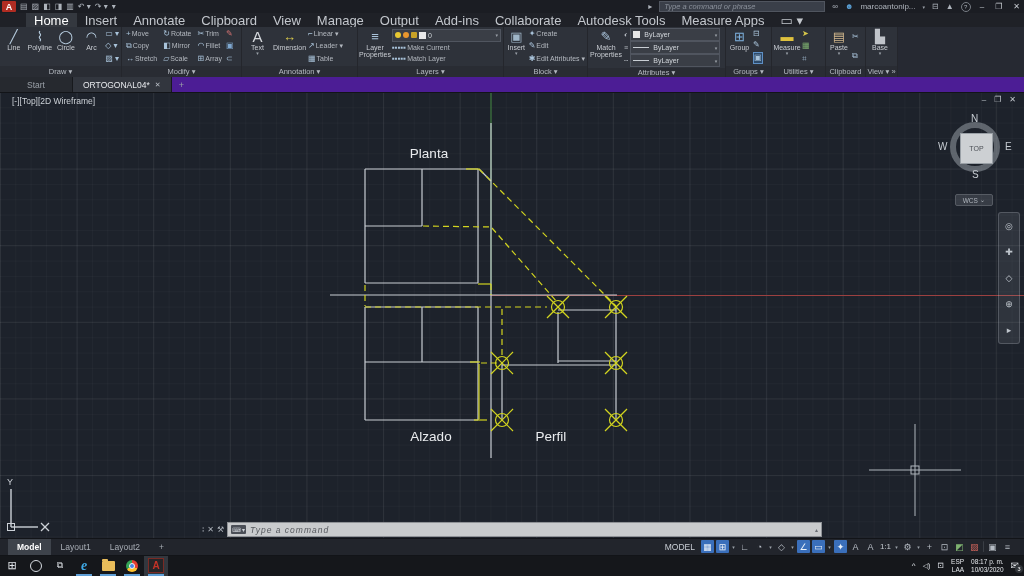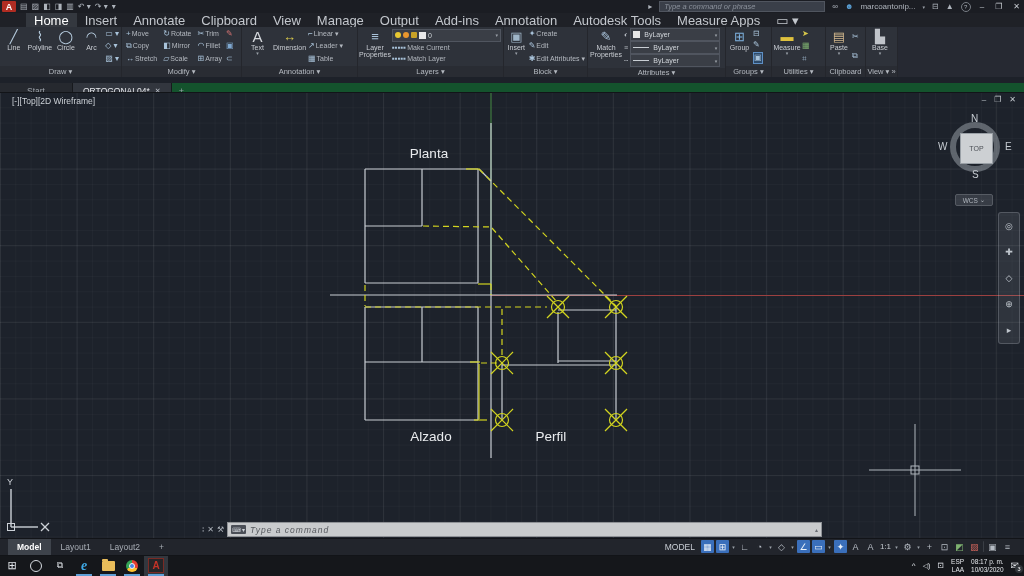--- a/index.html
+++ b/index.html
@@ -29,21 +29,21 @@
   .minicol{display:flex;flex-direction:column;justify-content:space-around;}
   .minirow{display:flex;align-items:center;gap:1px;color:#b4b9c0;font-size:7px;white-space:nowrap;line-height:10px;}
   .mi{font-size:8px;color:#a9c3da;}
   .caret{font-size:5px;color:#9aa0a8;}
   .mgrid{display:grid;grid-template-columns:auto auto auto;column-gap:6px;row-gap:0;align-content:space-around;padding:0 2px;}
   .dropfield{height:11px;background:#3a3e46;border:1px solid #50555f;display:flex;align-items:center;gap:2px;font-size:7px;color:#d2d6db;padding:0 2px;}
   .swatch{width:7px;height:7px;background:#e8e8e8;display:inline-block;}
   .dot{width:6px;height:6px;border-radius:50%;display:inline-block;}
   .lineswatch{width:16px;height:1px;background:#c9ced4;display:inline-block;}
   
-  #filetabs{left:0;top:83px;width:1024px;height:15px;background:#14532d;display:flex;align-items:stretch;text-align:right;}
+  #filetabs{left:0;top:77px;width:1024px;height:15px;background:#4c1d95;display:flex;align-items:stretch;text-align:right;}
   .ftab{display:flex;align-items:center;padding:0 10px;font-size:8.5px;color:#9aa0a8;background:#26292f;border-right:1px solid #17191d;gap:5px;}
   .ftab.active{background:#32363e;color:#e8eaee;}
   .ftab .x{color:#b9bec6;font-size:7px;}
   #addtab{display:flex;align-items:center;padding:0 7px;color:#9aa0a8;font-size:9px;}
   
   #canvas{left:0;top:92px;width:1024px;height:446px;
     background-color:#1d222b;
     background-image:
       linear-gradient(rgba(255,255,255,0.055) 1px,transparent 1px),
       linear-gradient(90deg,rgba(255,255,255,0.055) 1px,transparent 1px),
@@ -134,21 +134,21 @@
 
   <div class="abs" id="tabrow">
       <div class="rtab active">Home</div>
       <div class="rtab">Insert</div>
       <div class="rtab">Annotate</div>
       <div class="rtab">Clipboard</div>
       <div class="rtab">View</div>
       <div class="rtab">Manage</div>
       <div class="rtab">Output</div>
       <div class="rtab">Add-ins</div>
-      <div class="rtab">Annotation</div>
+      <div class="rtab">Collaborate</div>
       <div class="rtab">Autodesk Tools</div>
       <div class="rtab">Measure Apps</div>
       <div class="rtab">▭ ▾</div>
     </div>
 
   <div class="abs" id="ribbon">
 
     <div class="panel" style="width:121px">
       <div class="pcontent" id="drawbtns">
           <div class="bigbtn" style="width: 25px;">

